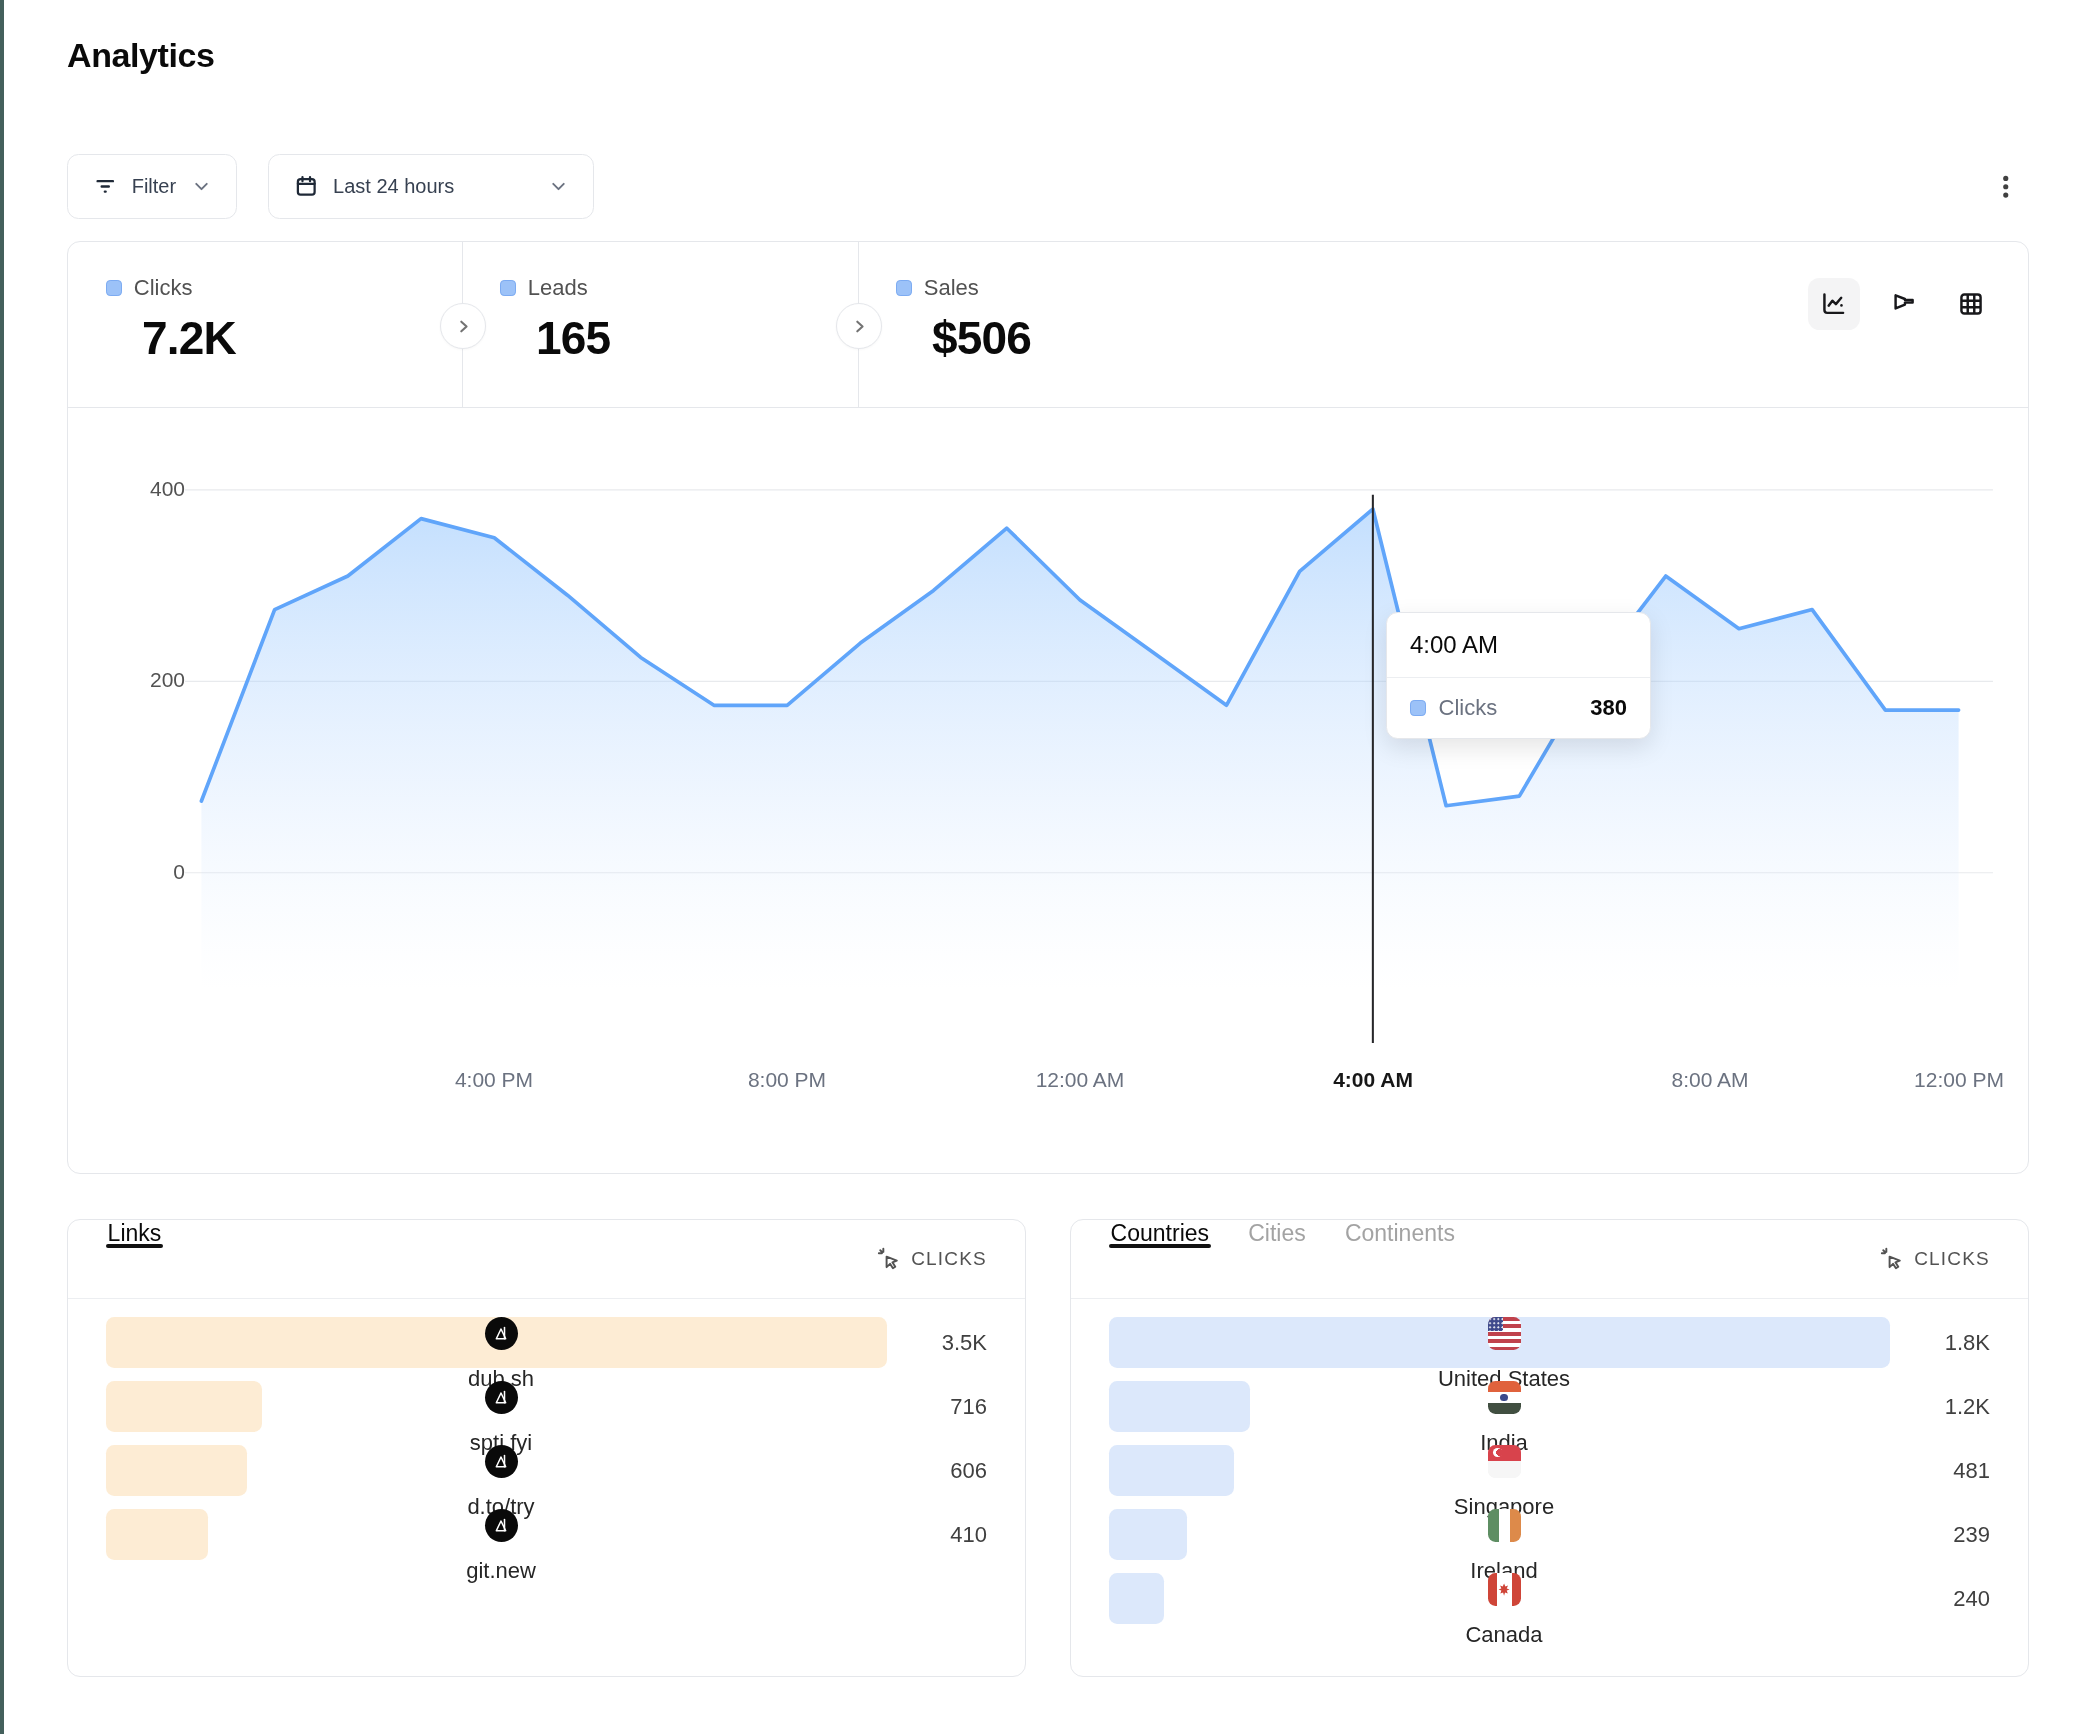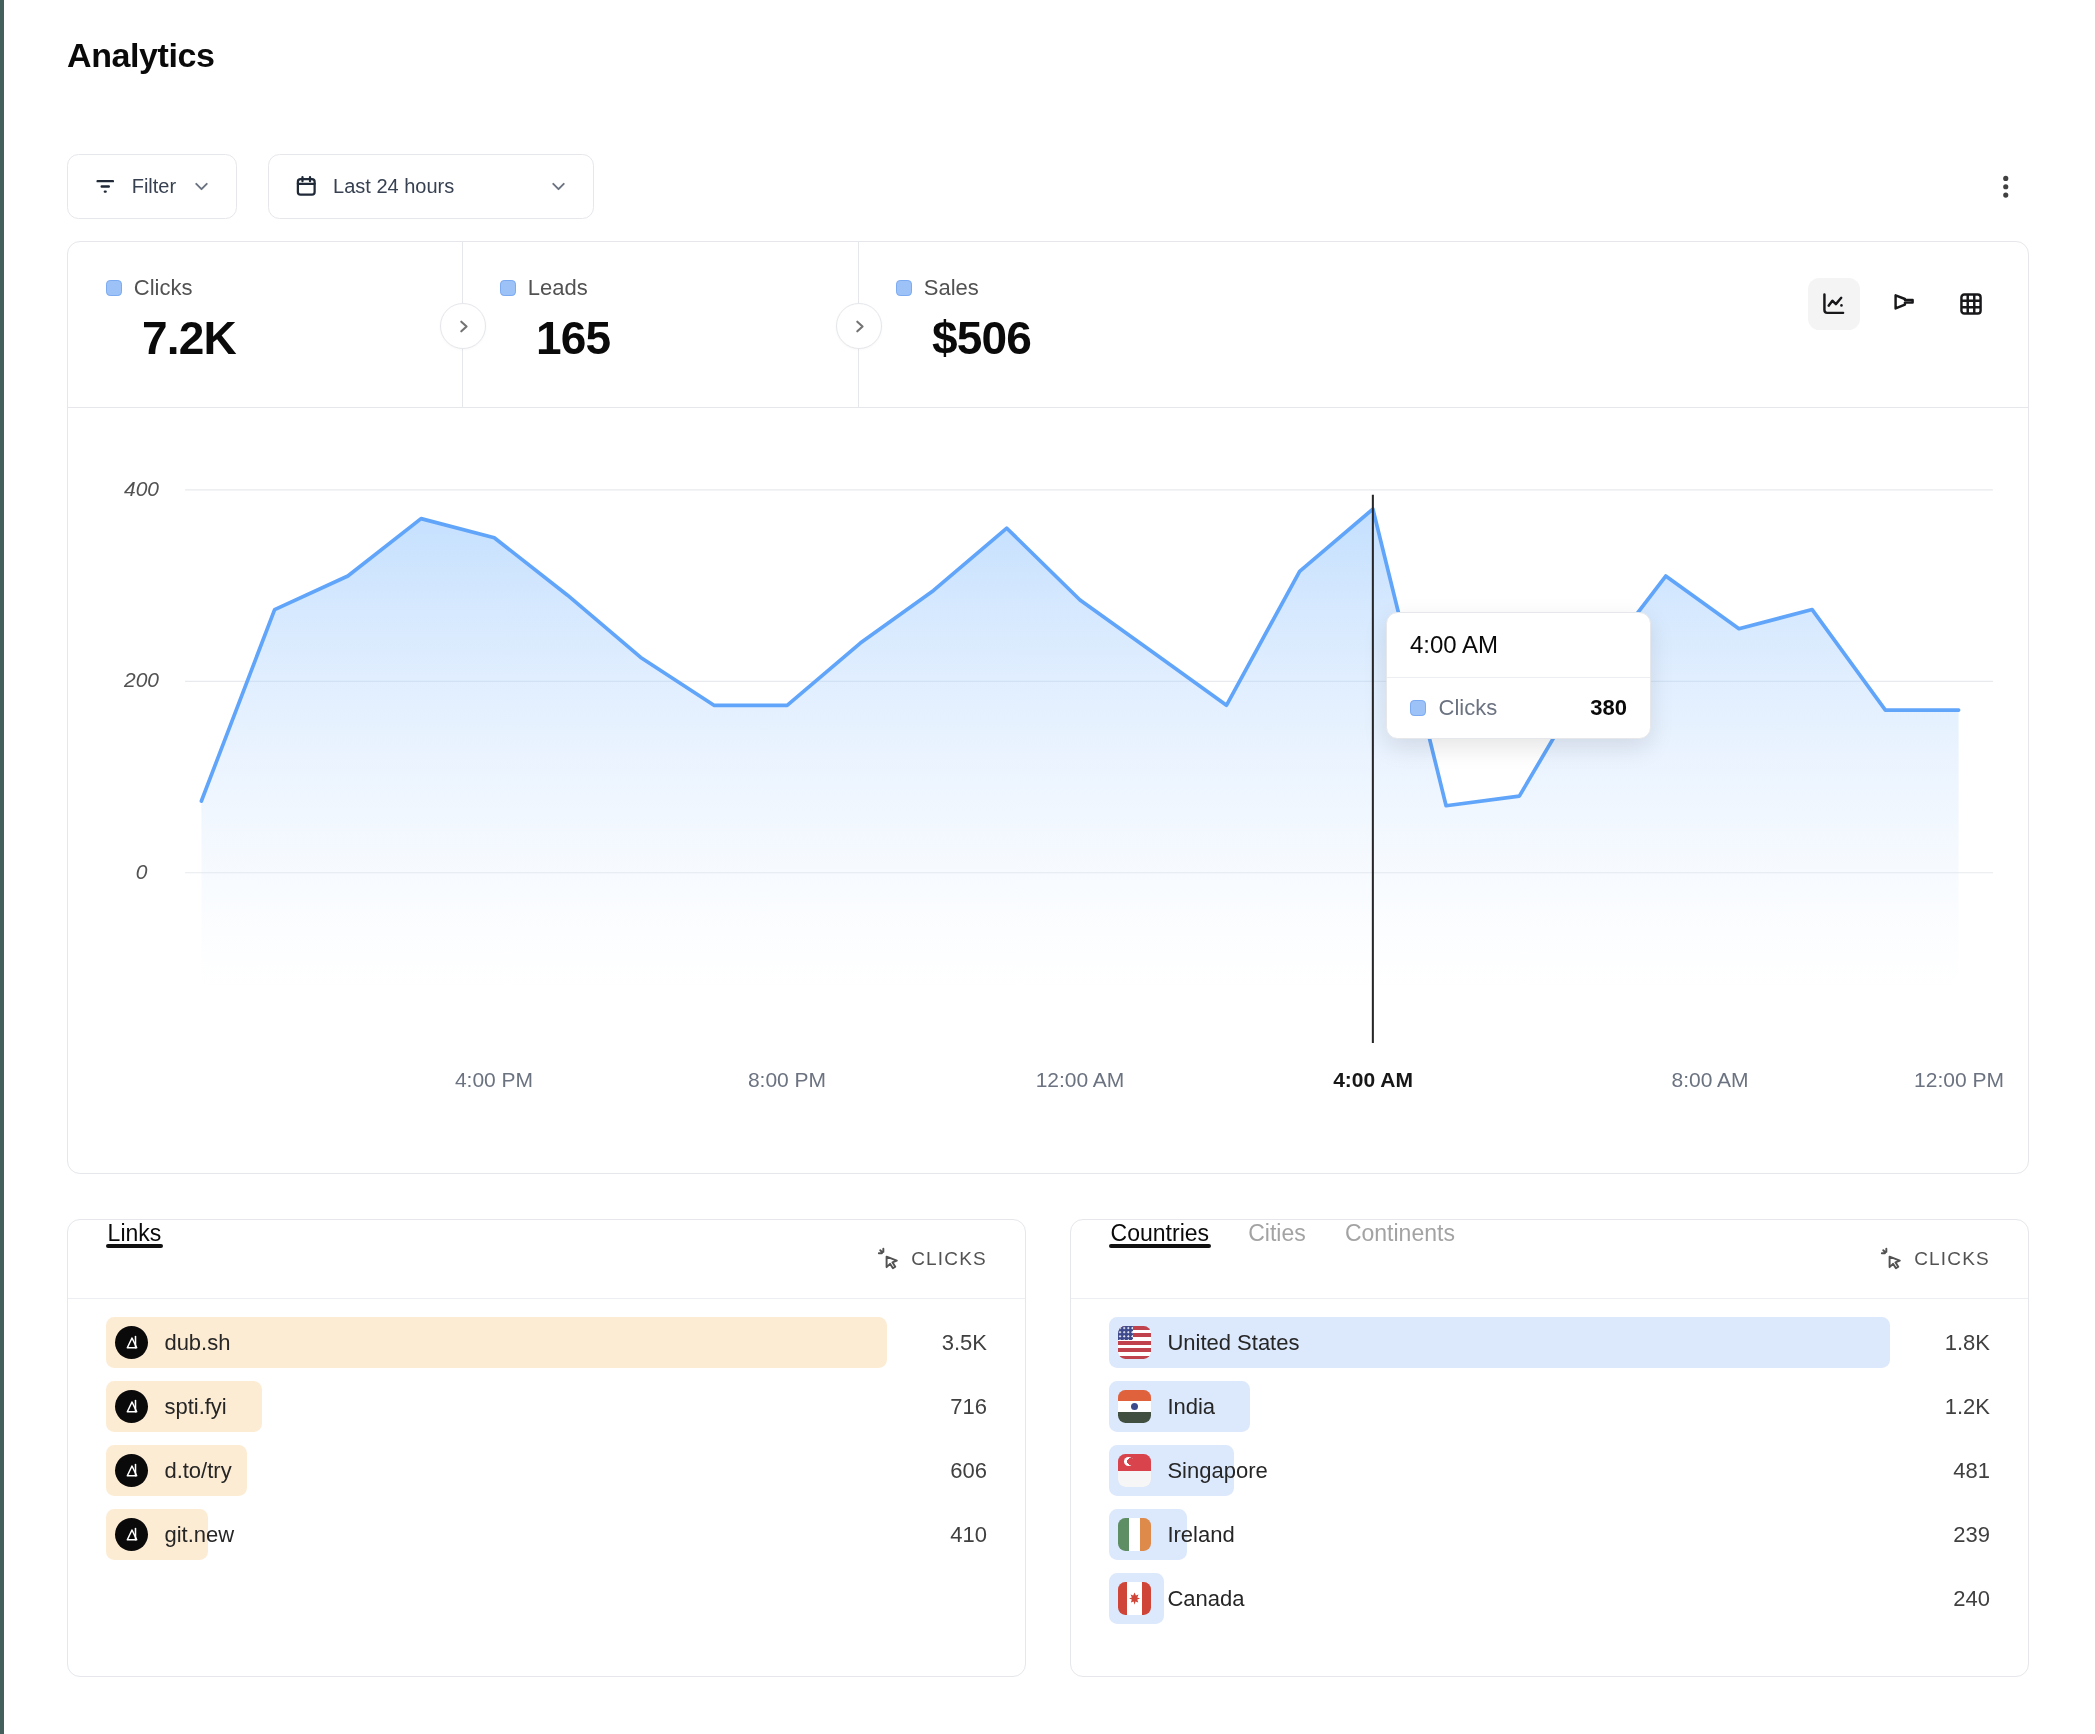--- a/index.html
+++ b/index.html
@@ -29,21 +29,21 @@
   .sq{width:15.5px;height:15.5px;border-radius:4.1px;background:#9cc2f8;border:1.2px solid #7cabf2;box-sizing:border-box;}
   .stat-value{margin-top:9.8px;font-size:46px;font-weight:700;letter-spacing:-0.8px;color:#0a0a0a;margin-left:36px;}
   .vdiv{position:absolute;top:0;bottom:0;width:1.2px;background:#e5e7eb;}
   .nxt{position:absolute;top:61px;width:44px;height:44px;border-radius:50%;background:#fff;border:1.2px solid #e5e7eb;
        display:flex;align-items:center;justify-content:center;z-index:4;cursor:pointer;box-shadow:0 0.8px 2.5px rgba(0,0,0,.04);}
   .view-icons{position:absolute;right:34px;top:36px;display:flex;align-items:center;gap:21px;}
   .vicon{width:46px;height:46px;display:flex;align-items:center;justify-content:center;border-radius:11.5px;cursor:pointer;}
   .vicon.active{width:52px;height:52px;background:#f4f4f5;}
 
   .chart-zone{position:absolute;left:0;right:0;top:166px;bottom:0;}
-  .ylab{position:absolute;width:57px;left:45px;text-align:center;font-size:21px;color:#525252;font-style:italic;}
+  .ylab{position:absolute;width:57px;left:60px;text-align:right;font-size:21px;color:#525252;}
   .xlab{position:absolute;top:660px;transform:translateX(-50%);font-size:21px;color:#6b7280;white-space:nowrap;}
   .xlab.hl{color:#171717;font-weight:700;}
   .plot{position:absolute;left:117px;top:59px;}
 
   .tooltip{position:absolute;left:1318px;top:204px;width:263px;background:#fff;border:1.2px solid #e5e7eb;
            border-radius:11.5px;box-shadow:0 8.2px 24.5px rgba(0,0,0,.10);z-index:6;}
   .tt-title{padding:18px 23px;font-size:24px;font-weight:500;color:#0a0a0a;border-bottom:1.2px solid #eceef1;}
   .tt-row{display:flex;align-items:center;gap:13px;padding:17px 23px;}
   .tt-series{font-size:22px;color:#6b7280;}
   .tt-value{margin-left:auto;font-size:22px;font-weight:700;color:#0a0a0a;}
@@ -58,21 +58,21 @@
   .tab.active{color:#0a0a0a;font-weight:500;}
   .tab.active::after{content:"";position:absolute;left:0;right:0;bottom:-0.8px;height:3.7px;background:#111;border-radius:2.5px;}
   .metric{margin-left:auto;display:flex;align-items:center;gap:9.8px;font-size:19px;letter-spacing:1.2px;
           color:#525252;font-weight:500;}
   .rows{padding:18px 38px 0 38px;}
   .row{display:flex;align-items:center;height:51px;margin-bottom:13px;cursor:pointer;}
   .barzone{position:relative;flex:1;height:51px;margin-right:21px;}
   .bar{position:absolute;left:0;top:0;height:100%;border-radius:8.2px;}
   .bar-links{background:#fdecd4;}
   .bar-geo{background:#dce8fb;}
-  .row-content{position:relative;display:flex;align-items:center;gap:16.4px;height:100%;padding-left:9px;z-index:1;}
+  .row-content{position:relative;display:flex;align-items:center;gap:16.4px;height:100%;padding-left:9px;z-index:1;flex-direction:column;}
   .row-label{font-size:22px;color:#262626;}
   .row-value{width:79px;text-align:right;font-size:22px;font-weight:500;color:#404040;}
   .dub-ic{width:33px;height:33px;border-radius:50%;background:#0a0a0a;display:flex;align-items:center;justify-content:center;flex:0 0 auto;}
   .flag{position:relative;width:33px;height:33px;border-radius:7.4px;overflow:hidden;flex:0 0 auto;box-shadow:inset 0 0 0 0.8px rgba(0,0,0,.06);}
   .flag>div{position:absolute;inset:0;}
   .f-us{background:repeating-linear-gradient(180deg,#c0424c 0 3.7px,#fff 3.7px 7.4px);}
   .us-canton{position:absolute;left:0;top:0;width:46%;height:42%;background:#3f4a8c;
              background-image:radial-gradient(#fff 0.8px,transparent 1.1px);background-size:4.1px 4.1px;}
   .f-in{background:linear-gradient(180deg,#e0623c 0 34%,#fff 34% 66%,#414f41 66%);}
   .in-dot{position:absolute;left:50%;top:50%;width:7.4px;height:7.4px;margin:-3.7px 0 0 -3.7px;border-radius:50%;background:#3b4a8c;}

